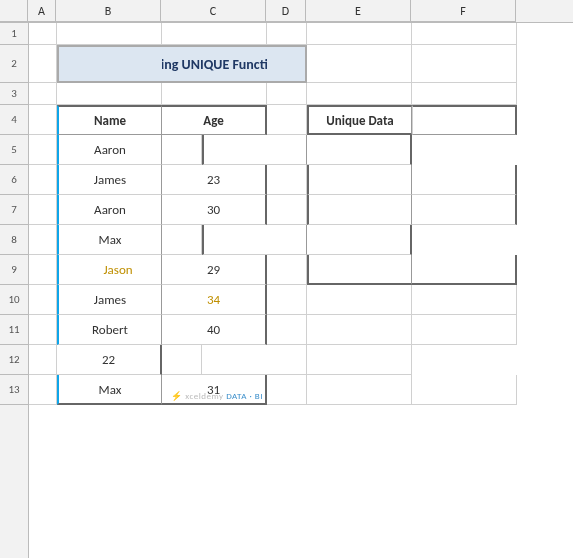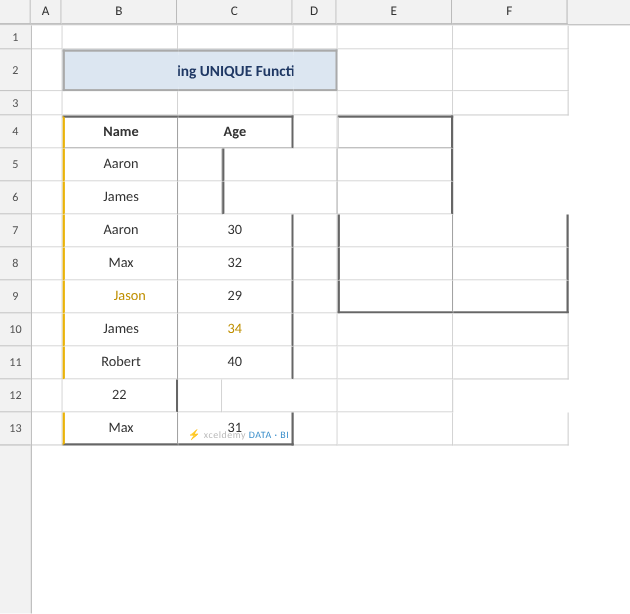--- a/index.html
+++ b/index.html
@@ -136,21 +136,21 @@
       right: 2px;
       font-size: 9px;
       color: #aaa;
       pointer-events: none;
       white-space: nowrap;
       letter-spacing: 0.5px;
     }
 
     
     
-    .table-left { border-left: 2px solid #eab308; text-align: center; }
+    .table-left { border-left: 2px solid #0ea5e9; text-align: center; }
     .table-right { border-right: 2px solid #666; }
     .table-top { border-top: 2px solid #666; }
     .table-bottom { border-bottom: 2px solid #666; }
 
     
   </style>
 </head>
 <body>
 
 <div class="spreadsheet">
@@ -222,38 +222,44 @@
 
       <div class="grid-row">
         <div class="cell col-a row-h4"></div>
         <div class="cell col-b row-h4 tbl-header table-left table-top" style="border-bottom:1px solid #999; border-right:1px solid #999;">
           <span>Name</span>
         </div>
         <div class="cell col-c row-h4 tbl-header table-top table-right" style="border-bottom:1px solid #999;">
           <span>Age</span>
         </div>
         <div class="cell col-d row-h4"></div>
+        <div class="cell col-e row-h4 unique-header" style="border:2px solid #666; border-right:1px solid #999;">
+          <span>Unique Data</span>
+        </div>
         <div class="cell col-f row-h4" style="border-top:2px solid #666; border-right:2px solid #666; border-bottom:1px solid #999; border-left:1px solid #d0d0d0;"></div>
       </div>
 
       <div class="grid-row">
         <div class="cell col-a row-h4"></div>
         <div class="cell col-b row-h4 table-left" style="border-right:1px solid #999; border-bottom:1px solid #d0d0d0;">
           <span>Aaron</span>
         </div>
         <div class="cell col-d row-h4"></div>
         <div class="cell col-e row-h4" style="border-left:2px solid #666; border-right:1px solid #999;"></div>
         <div class="cell col-f row-h4" style="border-right:2px solid #666;"></div>
       </div>
 
       <div class="grid-row">
         <div class="cell col-a row-h4"></div>
         <div class="cell col-b row-h4 table-left" style="border-right:1px solid #999;">
           <span>James</span>
         </div>
+        <div class="cell col-c row-h4 table-right">
+          <span>23</span>
+        </div>
         <div class="cell col-d row-h4"></div>
         <div class="cell col-e row-h4" style="border-left:2px solid #666; border-right:1px solid #999;"></div>
         <div class="cell col-f row-h4" style="border-right:2px solid #666;"></div>
       </div>
 
       <div class="grid-row">
         <div class="cell col-a row-h4"></div>
         <div class="cell col-b row-h4 table-left" style="border-right:1px solid #999;">
           <span>Aaron</span>
         </div>
@@ -262,23 +268,20 @@
         </div>
         <div class="cell col-d row-h4"></div>
         <div class="cell col-e row-h4" style="border-left:2px solid #666; border-right:1px solid #999;"></div>
         <div class="cell col-f row-h4" style="border-right:2px solid #666;"></div>
       </div>
 
       <div class="grid-row">
         <div class="cell col-a row-h4"></div>
         <div class="cell col-b row-h4 table-left" style="border-right:1px solid #999;">
           <span>Max</span>
-        </div>
-        <div class="cell col-c row-h4 table-right">
-          <span>32</span>
         </div>
         <div class="cell col-d row-h4"></div>
         <div class="cell col-e row-h4" style="border-left:2px solid #666; border-right:1px solid #999;"></div>
         <div class="cell col-f row-h4" style="border-right:2px solid #666;"></div>
       </div>
 
       <div class="grid-row">
         <div class="cell col-a row-h4"></div>
         <div class="cell col-b row-h4 table-left" style="border-right:1px solid #999;padding-left:20px;">
           <span style="color:#bf8f00;">Jason</span>

